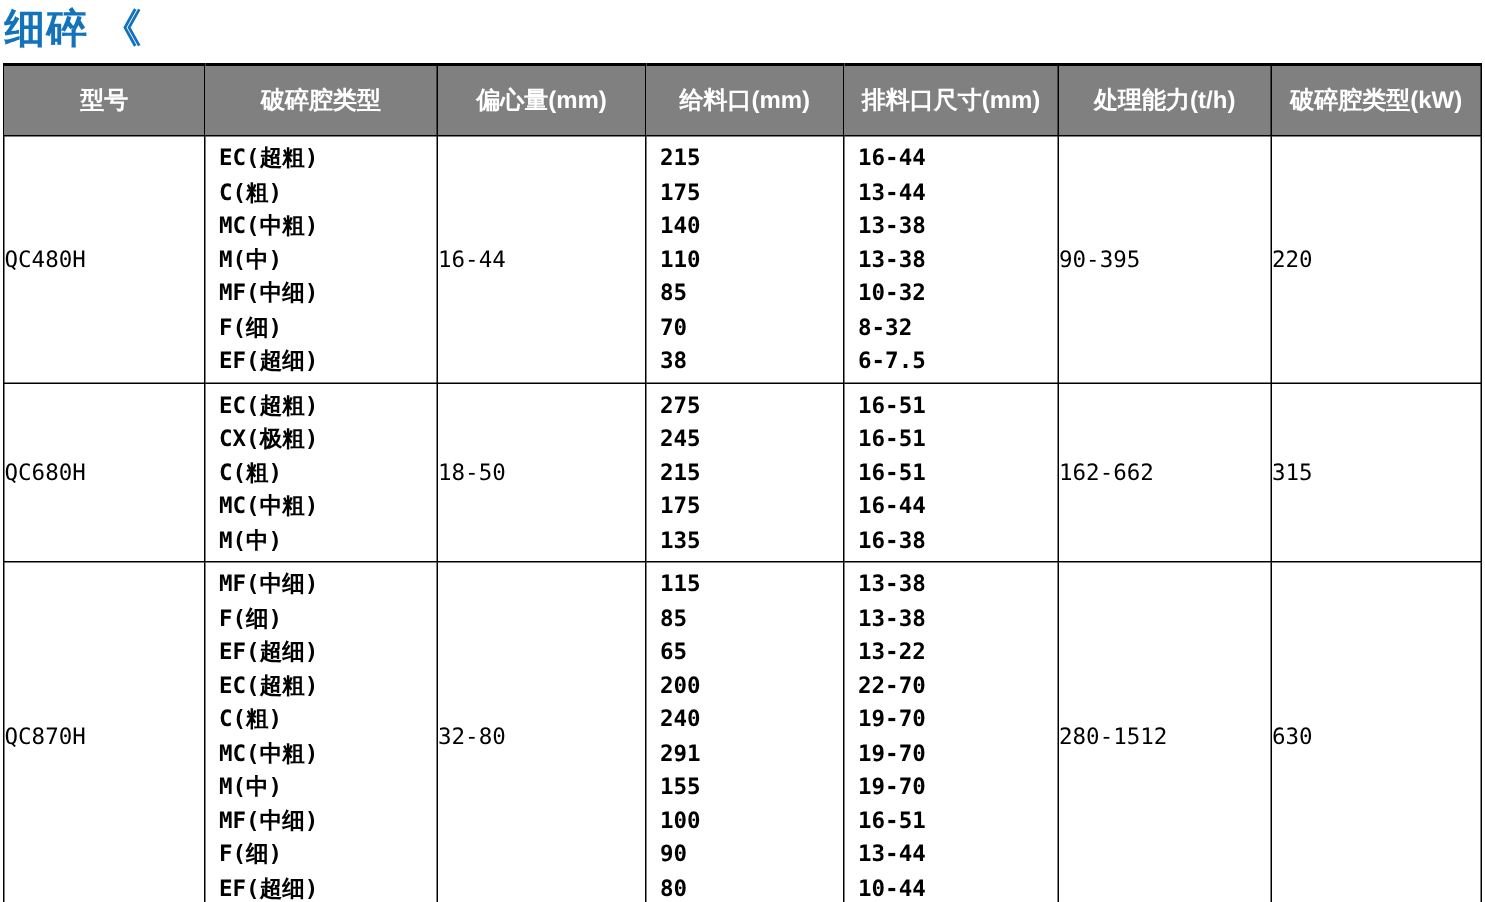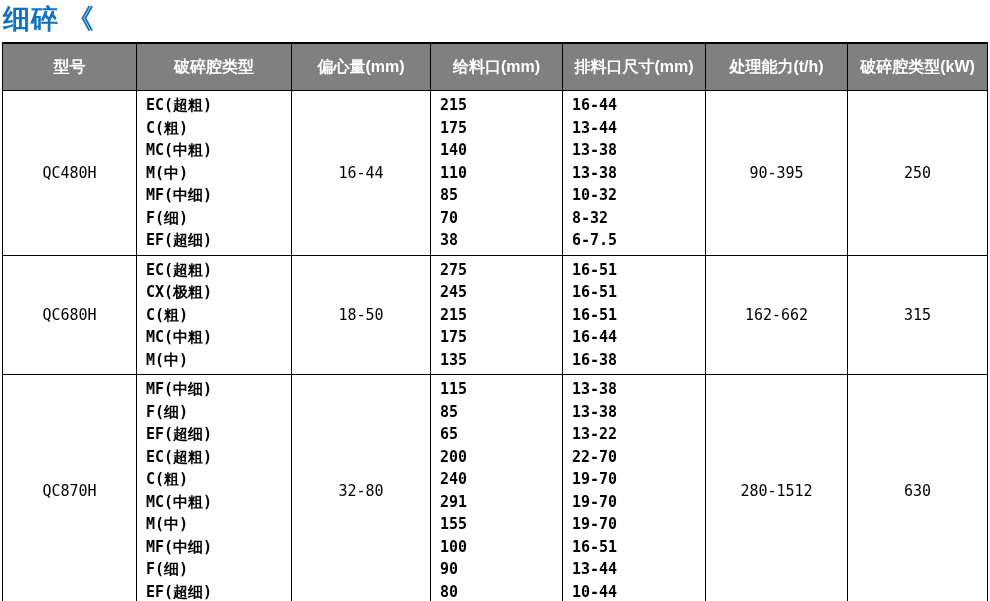--- a/index.html
+++ b/index.html
@@ -5,21 +5,21 @@
   html, body {
     margin: 0;
     padding: 0;
     background: #ffffff;
     width: 990px;
   }
   .page { width: 990px; }
 
   .page-title {
     margin: 3px 0 7px 3px;
-    font-family: Liberation Serif, serif;
+    font-family: Liberation Sans, sans-serif;
     font-size: 27px;
     font-weight: bold;
     color: #1272bc;
     letter-spacing: 1px;
     line-height: 32px;
   }
 
   table.spec-table {
     border-collapse: collapse;
     table-layout: fixed;
@@ -42,21 +42,21 @@
     border-top: 2px solid #000000;
   }
   .spec-table td {
     font-family: "DejaVu Sans Mono", "Liberation Mono", monospace;
     font-size: 15px;
     color: #000000;
     vertical-align: middle;
     padding: 3px 0;
     background: #ffffff;
   }
-  .spec-table td.center { text-align: center; }
+  .spec-table td.center { }
   .spec-table td.left   { text-align: left; padding-left: 9px; font-weight: bold; }
   .cell-line {
     height: 22.5px;
     line-height: 22.5px;
     white-space: nowrap;
   }
 </style>
 </head>
 <body>
 
@@ -111,21 +111,21 @@
         <td class="left">
           <div class="cell-line">16-44</div>
           <div class="cell-line">13-44</div>
           <div class="cell-line">13-38</div>
           <div class="cell-line">13-38</div>
           <div class="cell-line">10-32</div>
           <div class="cell-line">8-32</div>
           <div class="cell-line">6-7.5</div>
         </td>
         <td class="center">90-395</td>
-        <td class="center">250</td>
+        <td class="center">220</td>
       </tr>
 
       <tr>
         <td class="center">QC680H</td>
         <td class="left">
           <div class="cell-line">EC(超粗)</div>
           <div class="cell-line">CX(极粗)</div>
           <div class="cell-line">C(粗)</div>
           <div class="cell-line">MC(中粗)</div>
           <div class="cell-line">M(中)</div>

